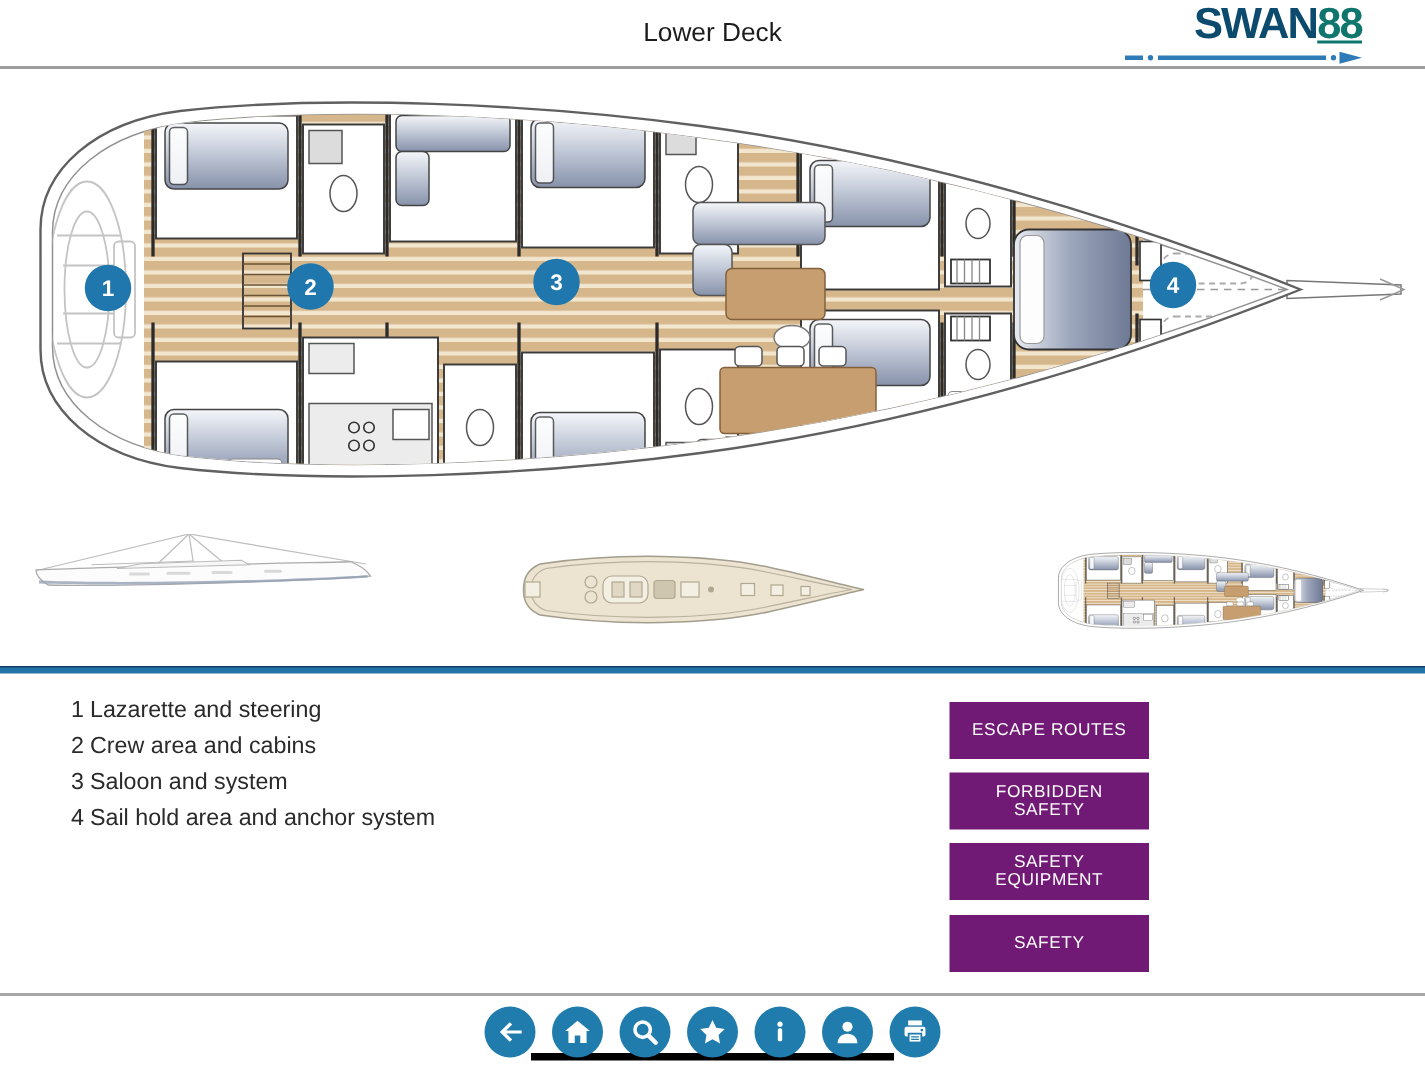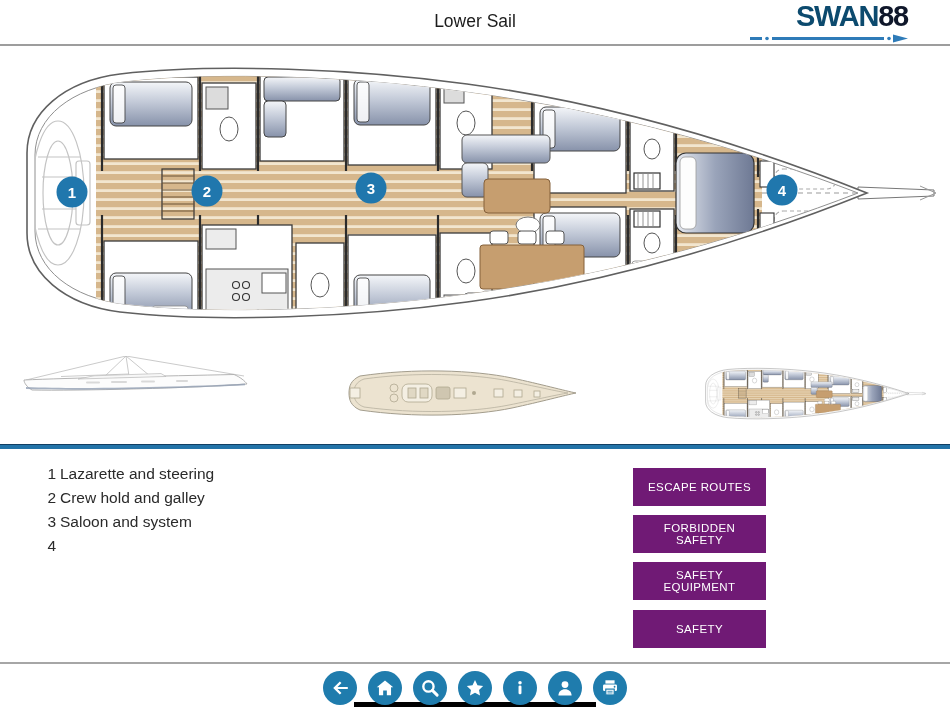--- a/index.html
+++ b/index.html
@@ -6,21 +6,21 @@
   body{
     width:950px;height:712px;position:relative;overflow:hidden;
     background:#ffffff;font-family:"Liberation Sans",sans-serif;
   }
   
   .header{position:absolute;top:0;left:0;right:0;height:44px;background:#fff;border-bottom:2px solid #9d9d9d;}
   .title{position:absolute;top:11px;left:0;width:100%;text-align:center;font-size:17.5px;color:#1c1c1c;font-weight:500;}
   .logo{position:absolute;top:3px;right:42px;width:166px;text-align:right;line-height:27px;}
   .logo-text{font-size:29px;font-weight:800;letter-spacing:-1.2px;}
   .logo-swan{color:#0c4a6e;}
-  .logo-88{color:#0f172a;}
+  .logo-88{color:#0f766e;text-decoration:underline;}
   .logo-arrow{display:block;margin-left:auto;}
   
   .plan-wrap{position:absolute;left:12px;top:57px;width:925px;height:286px;}
   svg text{font-family:"Liberation Sans",sans-serif;}
   
   .thumb{position:absolute;background:transparent;border:none;padding:0;cursor:pointer;}
   #thumb-profile{left:16px;top:356px;width:236px;height:48px;}
   #thumb-maindeck{left:344px;top:364px;width:238px;height:58px;}
   #thumb-lowerdeck{left:702px;top:366px;width:224px;height:58px;}
   
@@ -200,21 +200,21 @@
           <rect x="300" y="252" width="36" height="7" rx="3"></rect>
           <rect x="470" y="234" width="36" height="7" rx="3"></rect>
           <rect x="620" y="204" width="30" height="7" rx="3"></rect>
         </g>
       </g>
     </symbol>
   </defs>
 </svg>
 
 <div class="header">
-  <div class="title">Lower Sail</div>
+  <div class="title">Lower Deck</div>
   <div class="logo">
     <span class="logo-text">
       <span class="logo-swan">SWAN</span><span class="logo-88">88</span>
     </span>
     <svg class="logo-arrow" width="158" height="9" viewBox="0 0 158 9">
       <g fill="#2e7bb8" stroke="#2e7bb8">
         <line x1="0" y1="4.5" x2="12" y2="4.5" stroke-width="3"></line>
         <circle cx="17" cy="4.5" r="1.8" stroke="none"></circle>
         <line x1="22" y1="4.5" x2="134" y2="4.5" stroke-width="3"></line>
         <circle cx="139" cy="4.5" r="1.8" stroke="none"></circle>
@@ -300,28 +300,29 @@
 
 <div class="divider"></div>
 
 <div class="legend">
   <div class="legend-row">
     <span class="legend-num">1</span>
     <span class="legend-label">Lazarette and steering</span>
   </div>
   <div class="legend-row">
     <span class="legend-num">2</span>
-    <span class="legend-label">Crew hold and galley</span>
+    <span class="legend-label">Crew area and cabins</span>
   </div>
   <div class="legend-row">
     <span class="legend-num">3</span>
     <span class="legend-label">Saloon and system</span>
   </div>
   <div class="legend-row">
     <span class="legend-num">4</span>
+    <span class="legend-label">Sail hold area and anchor system</span>
   </div>
 </div>
 
 <button class="action-btn" style="top:468px">ESCAPE ROUTES</button>
 <button class="action-btn" style="top:515px">FORBIDDEN SAFETY</button>
 <button class="action-btn" style="top:562px">SAFETY EQUIPMENT</button>
 <button class="action-btn" style="top:610px">SAFETY</button>
 
 <div class="footer-line"></div>
 <div class="home-bar"></div>

